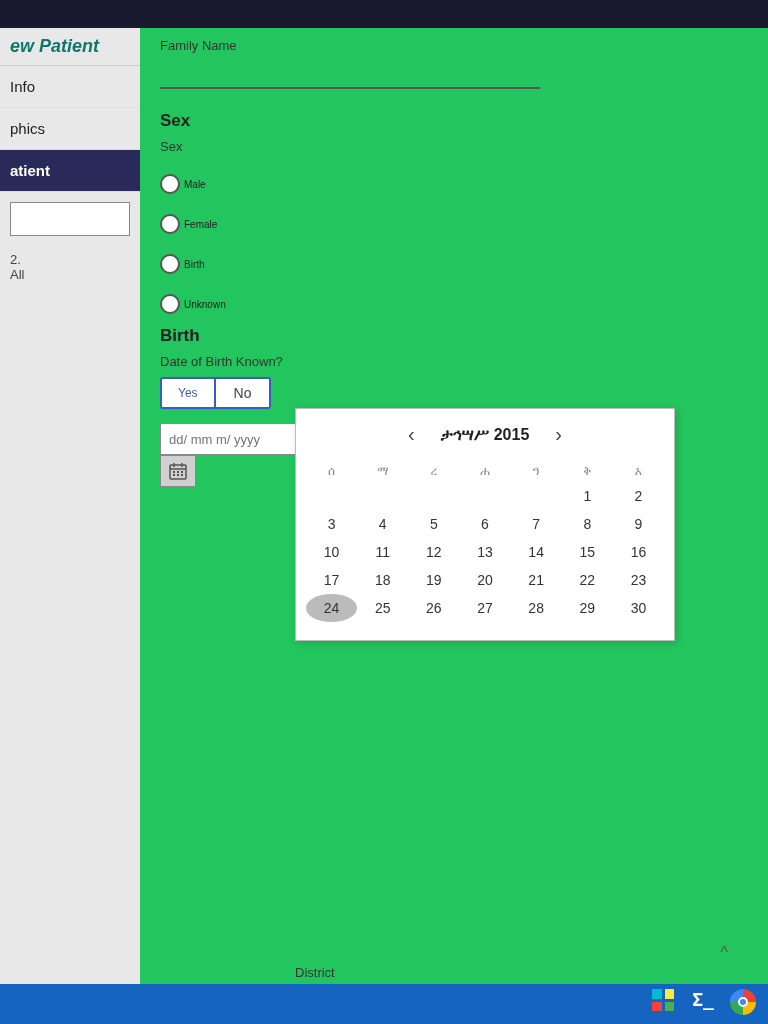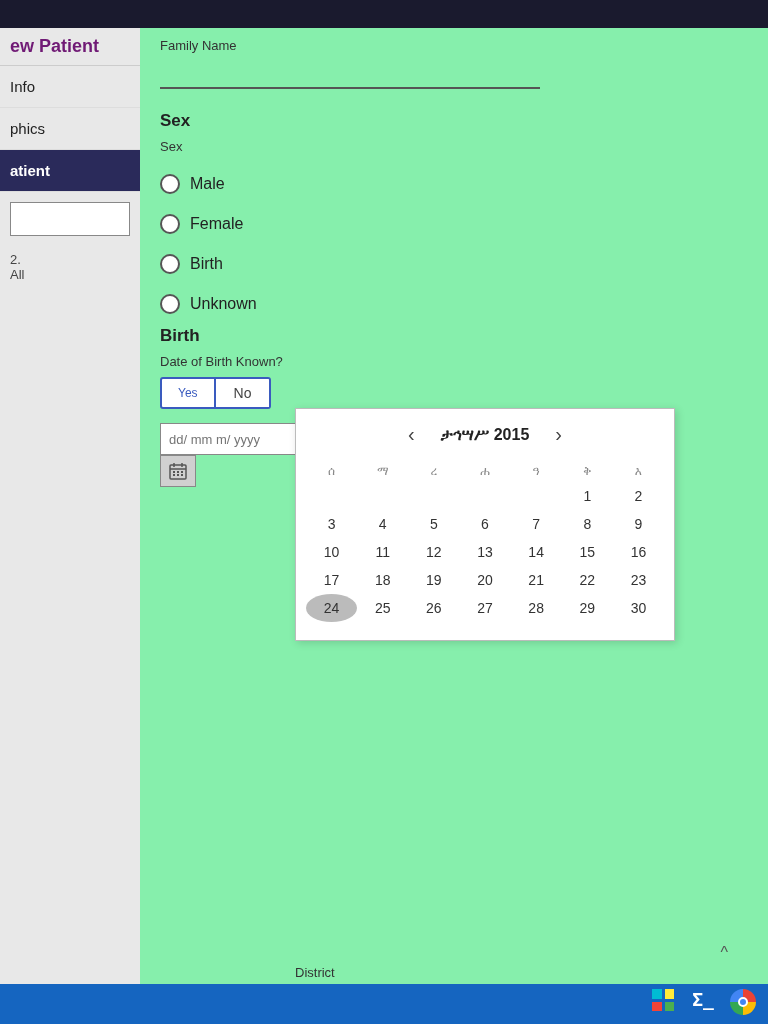--- a/index.html
+++ b/index.html
@@ -27,22 +27,23 @@
       width: 140px;
       background: #e8e8e8;
       padding: 0;
       flex-shrink: 0;
     }
 
     .sidebar-title {
       padding: 8px 10px;
       font-size: 18px;
       font-weight: bold;
-      color: #701a75;
+      color: #0f766e;
       border-bottom: 1px solid #ccc;
+      font-style: italic;
     }
 
     .sidebar-item {
       padding: 12px 10px;
       font-size: 15px;
       color: #222;
       cursor: pointer;
       border-bottom: 1px solid #ddd;
     }
 
@@ -61,21 +62,21 @@
 
     .sidebar-number {
       padding: 6px 10px;
       font-size: 13px;
       color: #444;
     }
 
     .main-content {
       flex: 1;
       padding: 10px 20px;
-      background: #86efac;
+      background: #22c55e;
       position: relative;
     }
 
     .section-label {
       font-size: 13px;
       color: #333;
       margin-bottom: 4px;
     }
 
     .text-input {
@@ -97,23 +98,23 @@
       margin: 10px 0 8px 0;
     }
 
     .radio-group {
       margin-bottom: 6px;
     }
 
     .radio-item {
       display: flex;
       align-items: center;
-      gap: 10px;
+      gap: 4px;
       margin-bottom: 8px;
-      font-size: 16px;
+      font-size: 10px;
       color: #222;
       cursor: pointer;
       margin-top: 20px;
     }
 
     .radio-circle {
       width: 20px;
       height: 20px;
       border-radius: 50%;
       border: 2px solid #555;

